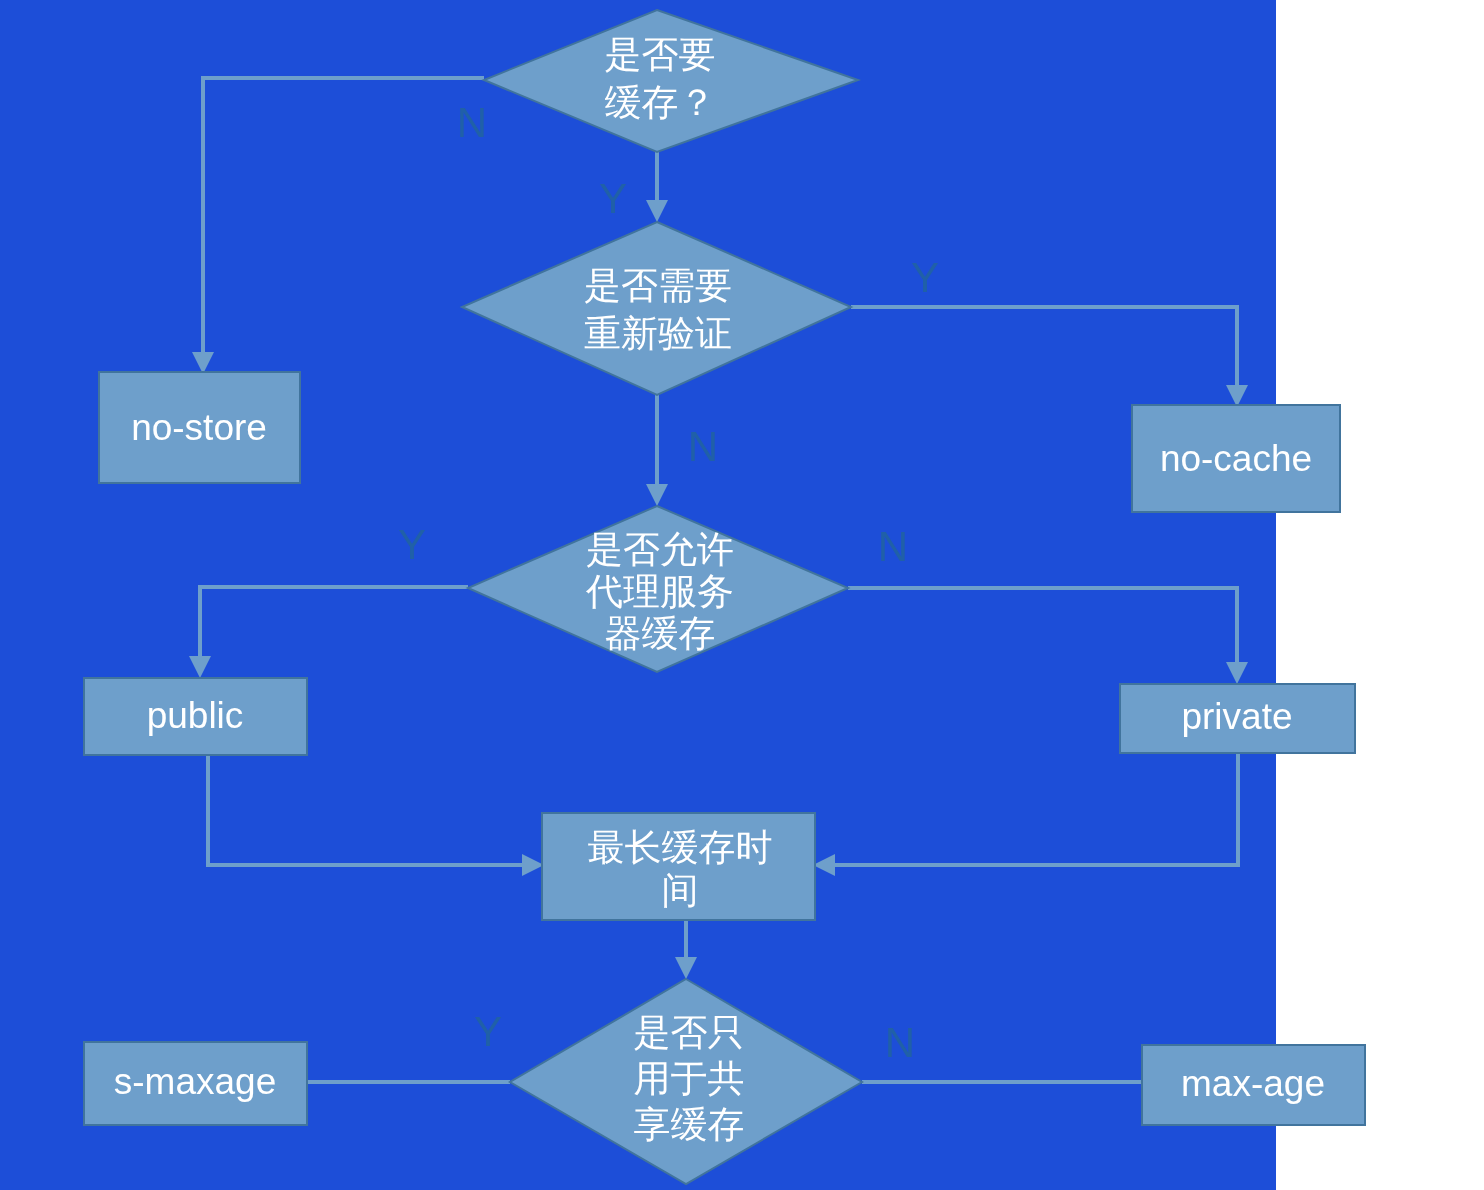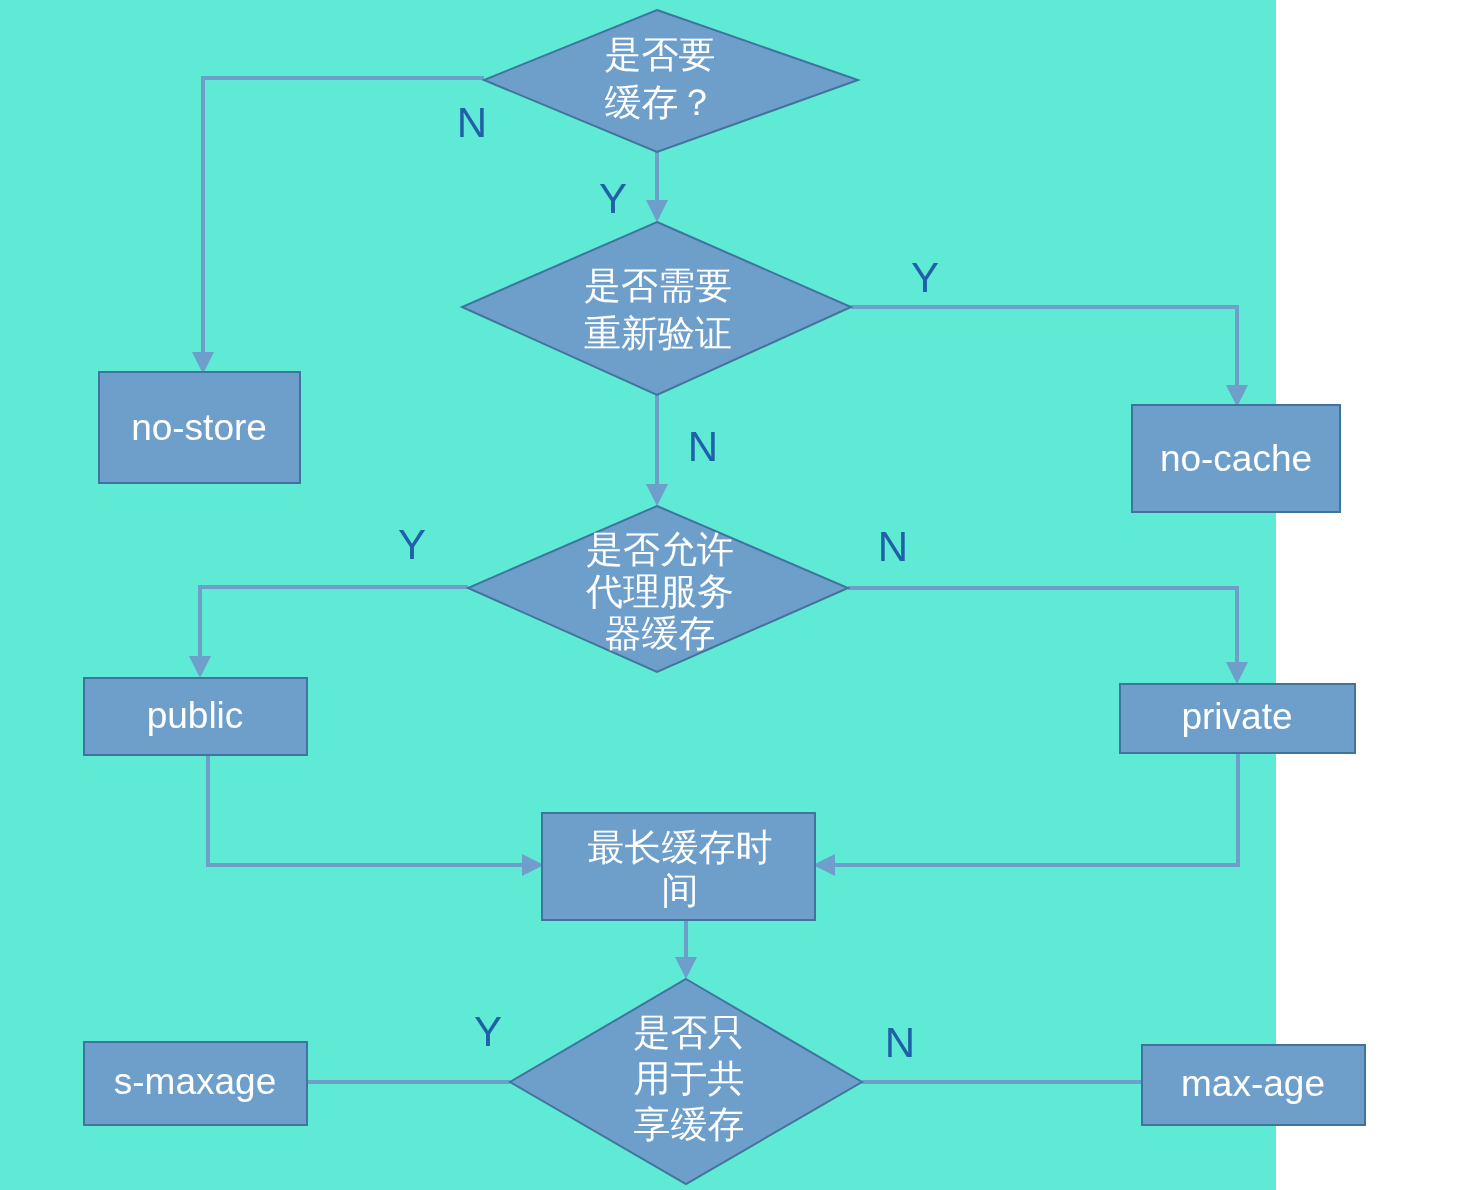--- a/index.html
+++ b/index.html
@@ -10,21 +10,21 @@
   body {
     width: 1484px;
     height: 1190px;
     font-family: "Liberation Sans", sans-serif;
     overflow: hidden;
   }
   #flowchart-root {
     position: relative;
     width: 1276px;
     height: 1190px;
-    background: #5eead4;
+    background: #1d4ed8;
   }
   svg.diagram {
     display: block;
     width: 1484px;
     height: 1190px;
   }
   .node-shape {
     fill: #6e9fcb;
     stroke: #41749d;
     stroke-width: 2;

